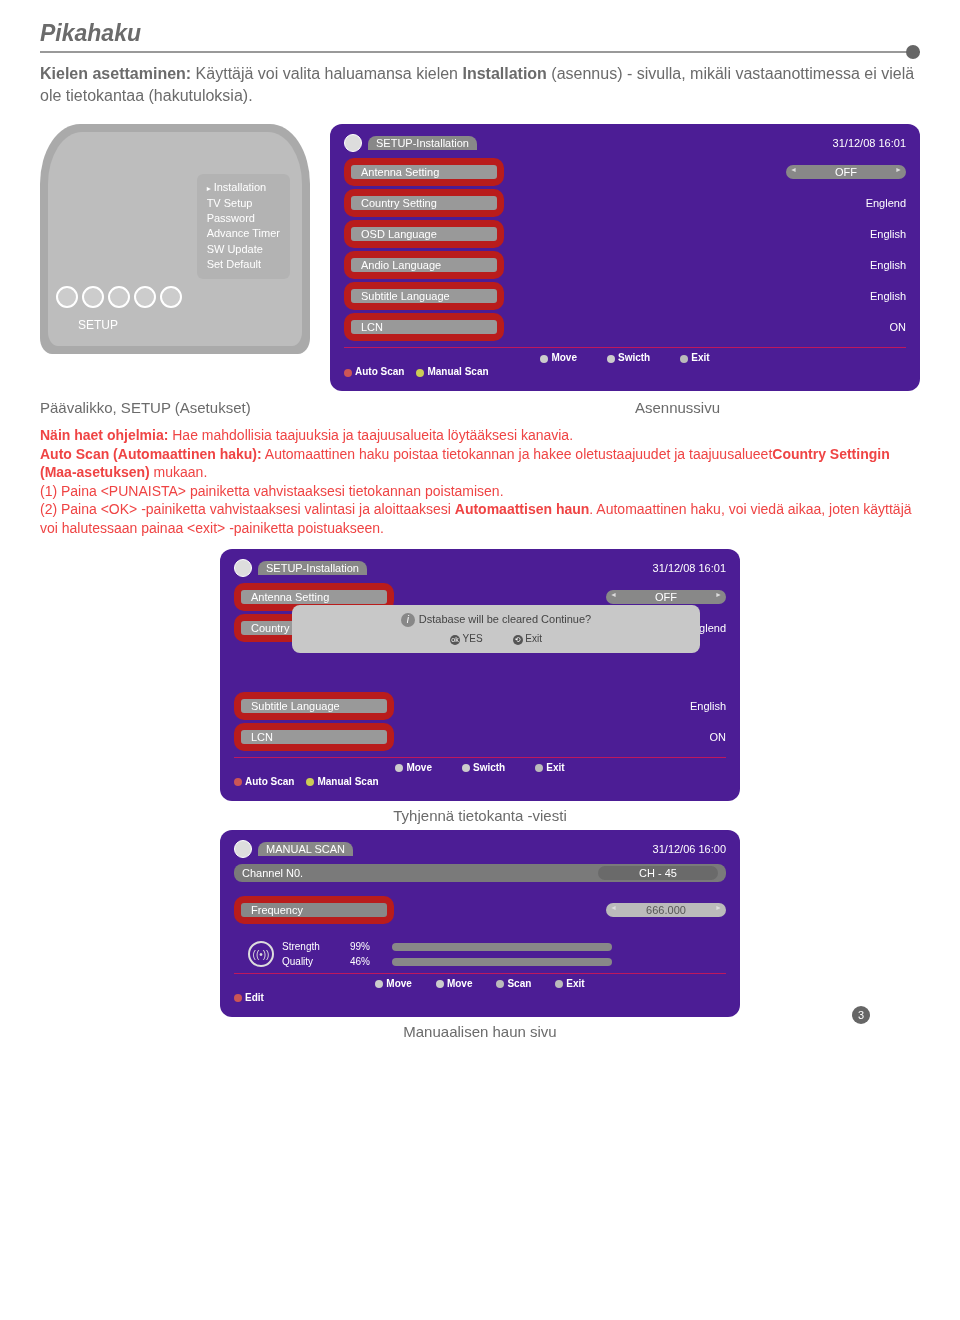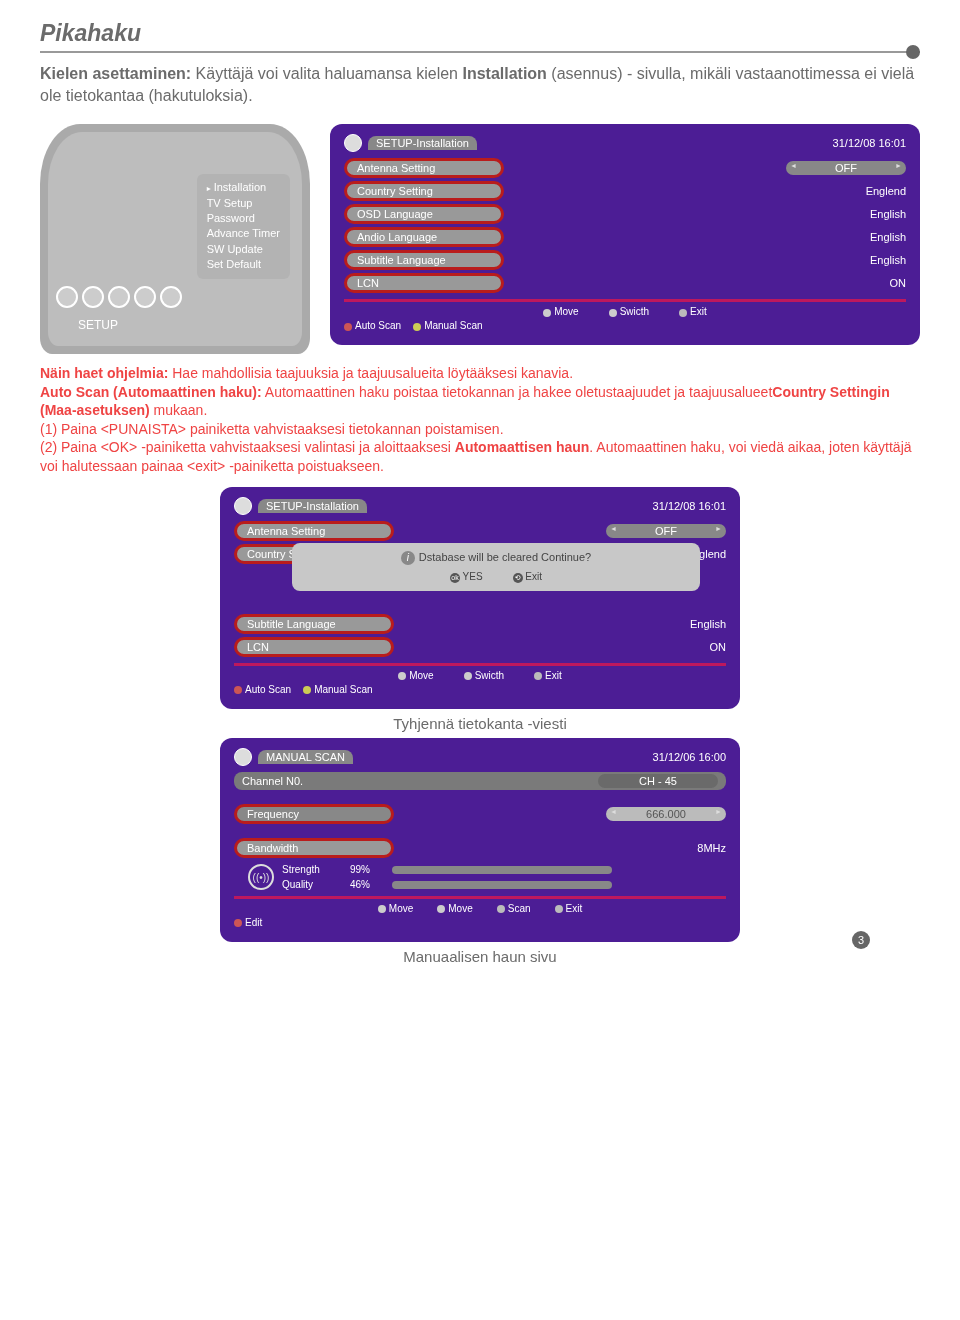--- a/index.html
+++ b/index.html
@@ -16,25 +16,25 @@
   .setup-label { position: absolute; bottom: 22px; left: 38px; font-size: 12px; color: #fff; }
   .icon-row { position: absolute; bottom: 46px; left: 16px; display: flex; gap: 4px; }
   .icon-circle { width: 22px; height: 22px; border-radius: 50%; background: #ccc; border: 2px solid #fff; }
   .osd-panel { background: #4c1d95; border-radius: 12px; flex: 1; padding: 10px 14px 14px 14px; color: #fff; font-size: 11px; position: relative; }
   .osd-header { display: flex; justify-content: space-between; align-items: center; margin-bottom: 6px; }
   .osd-header-left { display: flex; align-items: center; gap: 6px; }
   .osd-icon { width: 18px; height: 18px; border-radius: 50%; background: #ddd; border: 1px solid #fff; display: inline-block; }
   .osd-title { background: #888; padding: 1px 8px; border-radius: 8px 8px 0 0; font-size: 11px; }
   .osd-time { font-size: 11px; }
   .osd-row { display: flex; justify-content: space-between; align-items: center; margin: 3px 0; }
-  .pill { background: #999; border: 3px solid #b91c1c; border-radius: 10px; padding: 1px 10px; font-size: 11px; color: #fff; min-width: 160px; display: inline-block; }
+  .pill { background: #999; border: 7px solid #b91c1c; border-radius: 10px; padding: 1px 10px; font-size: 11px; color: #fff; min-width: 160px; display: inline-block; }
   .pill-val { background: #888; border-radius: 8px; padding: 1px 8px; font-size: 11px; min-width: 120px; text-align: center; position: relative; }
   .pill-val.arrows::before { content: '◄'; position: absolute; left: 4px; font-size: 7px; color: #ddd; }
   .pill-val.arrows::after { content: '►'; position: absolute; right: 4px; font-size: 7px; color: #ddd; }
-  .osd-footer { border-top: 3px solid #be185d; margin-top: 6px; padding-top: 4px; }
+  .osd-footer { border-top: 1px solid #be185d; margin-top: 6px; padding-top: 4px; font-weight: bold; }
   .footer-row { display: flex; gap: 12px; align-items: center; font-size: 10px; }
   .footer-row .dot { width: 8px; height: 8px; border-radius: 50%; display: inline-block; margin-right: 3px; vertical-align: middle; }
   .dot-red { background: #c55; }
   .dot-yellow { background: #cc5; }
   .body-text { font-size: 14px; color: #ef4444; margin-top: 10px; line-height: 1.32; }
   .body-text .bold { font-weight: bold; }
   .caption-row { display: flex; justify-content: space-between; font-size: 15px; color: #6b6b6b; margin-top: 8px; max-width: 860px; }
   .center-col { display: flex; flex-direction: column; align-items: center; margin-top: 12px; gap: 6px; }
   .osd-panel-narrow { width: 520px; }
   .dialog { position: absolute; top: 56px; left: 72px; right: 40px; background: #c8c8c8; border-radius: 8px; padding: 8px 10px; color: #444; font-size: 11px; text-align: center; }
@@ -121,20 +121,24 @@
         <span><span class="dot" style="background:#bbb"></span><span>Exit</span></span>
       </div>
       <div class="footer-row" style="margin-top:3px;">
         <span><span class="dot dot-red"></span><span>Auto Scan</span></span>
         <span><span class="dot dot-yellow"></span><span>Manual Scan</span></span>
       </div>
     </div>
   </div>
 </div>
 
+<div class="caption-row">
+  <span>Päävalikko, SETUP (Asetukset)</span>
+  <span style="margin-right:180px;">Asennussivu</span>
+</div>
 
 <div class="body-text">
   <span class="bold">Näin haet ohjelmia:</span><span> Hae mahdollisia taajuuksia ja taajuusalueita löytääksesi kanavia.</span><br>
   <span class="bold">Auto Scan (Automaattinen haku):</span><span> Automaattinen haku poistaa tietokannan ja hakee oletustaajuudet ja taajuusalueet</span><span class="bold">Country Settingin (Maa-asetuksen)</span><span> mukaan.</span><br>
   <span>(1) Paina &lt;PUNAISTA&gt; painiketta vahvistaaksesi tietokannan poistamisen.</span><br>
   <span>(2) Paina &lt;OK&gt; -painiketta vahvistaaksesi valintasi ja aloittaaksesi </span><span class="bold">Automaattisen haun</span><span>. Automaattinen haku, voi viedä aikaa, joten käyttäjä voi halutessaan painaa &lt;exit&gt; -painiketta poistuakseen.</span>
 </div>
 
 <div class="center-col">
 
@@ -195,24 +199,20 @@
     <div class="osd-row sel-row">
           <span>Channel N0.</span>
           <span class="pill-val" style="background:#6a6a6a">CH - 45</span>
         </div>
     <div style="height:8px"></div>
     <div class="osd-row">
           <span class="pill" style="background:#888">Frequency</span>
           <span class="pill-val arrows" style="background:#bbb;color:#555">666.000</span>
         </div>
     <div style="height:8px"></div>
-    <div class="osd-row">
-          <span class="pill">Bandwidth</span>
-          <span>8MHz</span>
-        </div>
     <div style="position:relative; margin-top:6px;">
       <span class="sig-icon">((•))</span>
       <div class="bars">
         <div class="bar-row">
               <span style="width:60px">Strength</span>
               <span style="width:34px">99%</span>
               <span class="bar-track"></span>
             </div>
         <div class="bar-row">
               <span style="width:60px">Quality</span>

